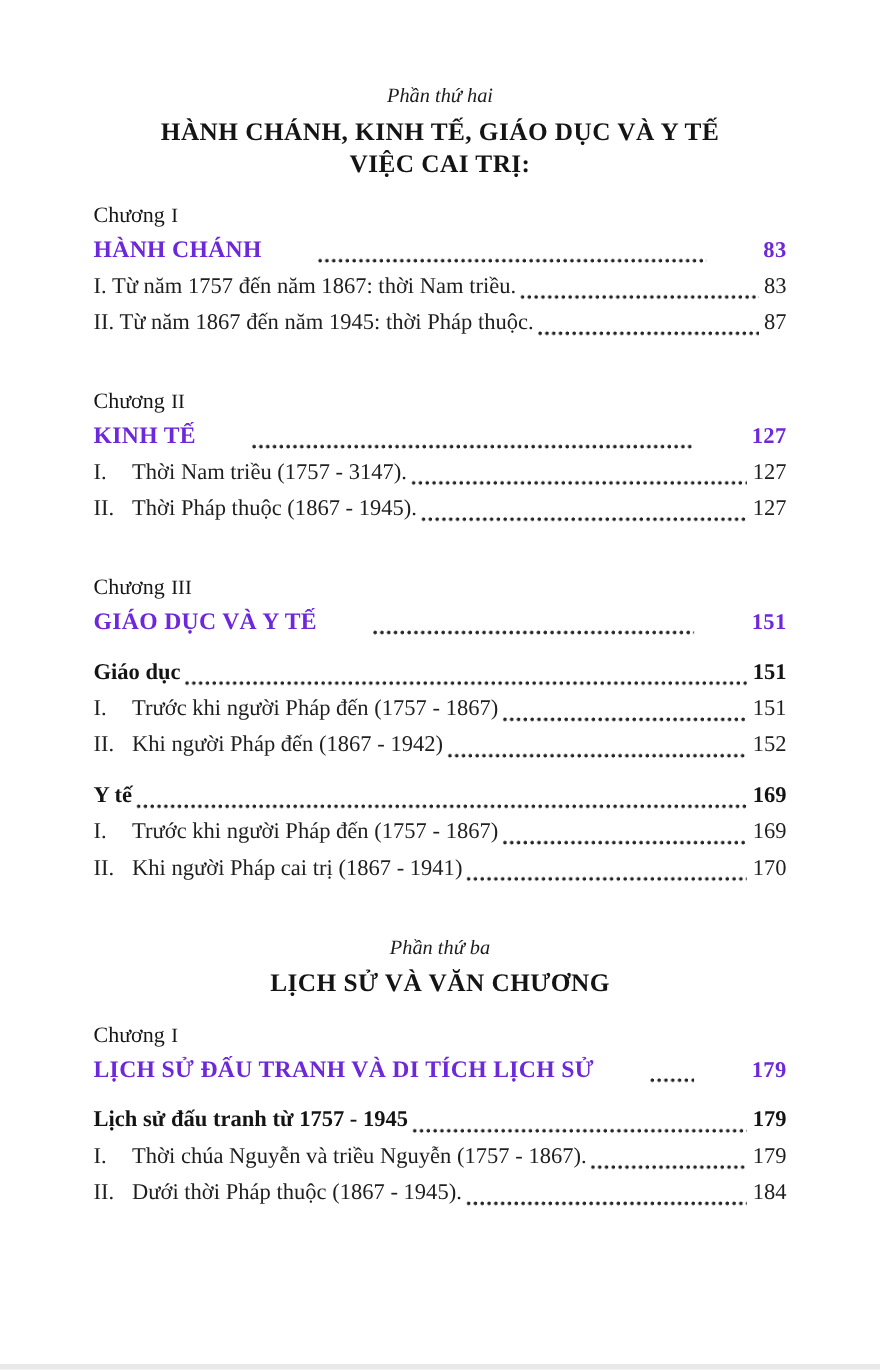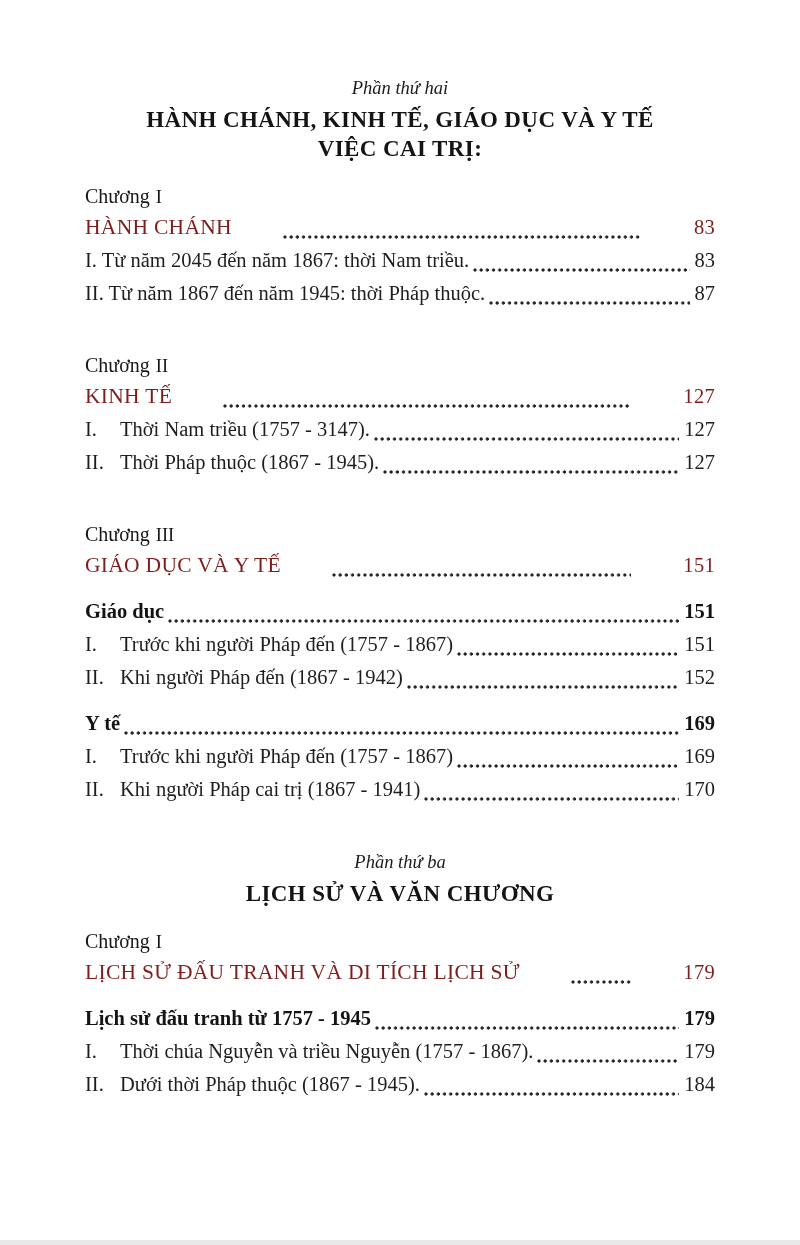--- a/index.html
+++ b/index.html
@@ -38,21 +38,21 @@
   .chapter-num{font-size:18.5px;margin-left:6px;color:#161616;}
   
   .toc-row{
     display:flex;
     align-items:baseline;
     height:33px;
     line-height:33px;
     font-size:20.5px;
     white-space:nowrap;
   }
-  .toc-row.title{font-weight:normal;font-size:21.5px;letter-spacing:0.3px;color:#7f1d1d;gap:47px;}
+  .toc-row.title{font-weight:bold;font-size:21.5px;letter-spacing:0.3px;color:#6d28d9;gap:47px;}
   .toc-row.subhead{font-weight:bold;margin-top:13px;color:#141414;}
   .entry-numeral{flex:0 0 auto;display:inline-block;width:35px;}
   .entry-text{flex:0 0 auto;}
   .dot-leader{
     flex:1 1 auto;
     align-self:flex-end;
     height:4px;
     margin:0 2px 5px 4px;
     background-image:radial-gradient(circle at 2px 2px,#242424 1.35px,rgba(0,0,0,0) 1.9px);
     background-size:6.2px 4px;
@@ -70,21 +70,21 @@
         <div class="part-title-line">HÀNH CHÁNH, KINH TẾ, GIÁO DỤC VÀ Y TẾ</div>
         <div class="part-title-line">VIỆC CAI TRỊ:</div>
       </div>
       <div class="chapter-label"><span class="chapter-word">Chương</span><span class="chapter-num">I</span></div>
       <div class="toc-row title">
         <span class="entry-text">HÀNH CHÁNH</span>
         <span class="dot-leader"></span>
         <span class="entry-page">83</span>
       </div>
       <div class="toc-row item">
-        <span class="entry-text">I. Từ năm 2045 đến năm 1867: thời Nam triều.</span>
+        <span class="entry-text">I. Từ năm 1757 đến năm 1867: thời Nam triều.</span>
         <span class="dot-leader"></span>
         <span class="entry-page">83</span>
       </div>
       <div class="toc-row item">
         <span class="entry-text">II. Từ năm 1867 đến năm 1945: thời Pháp thuộc.</span>
         <span class="dot-leader"></span>
         <span class="entry-page">87</span>
       </div>
       <div class="chapter-label"><span class="chapter-word">Chương</span><span class="chapter-num">II</span></div>
       <div class="toc-row title">

